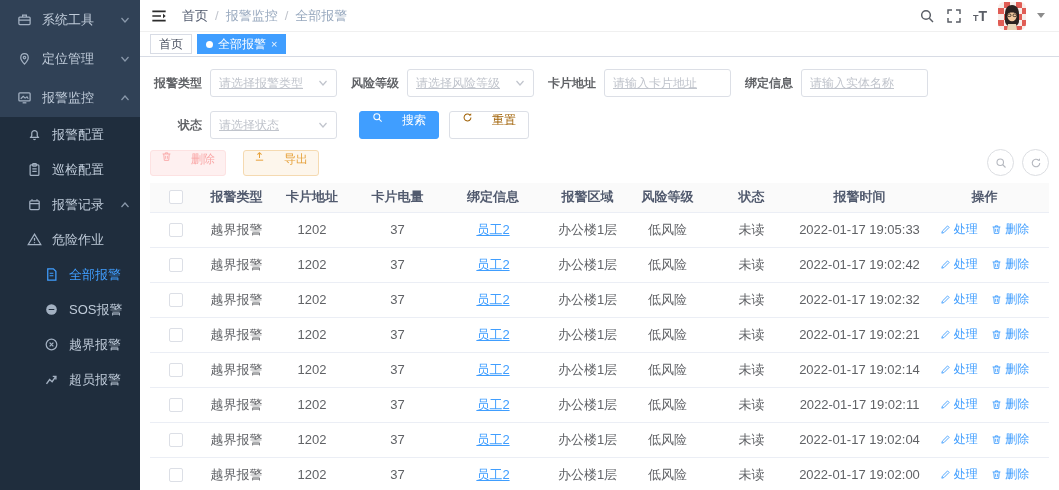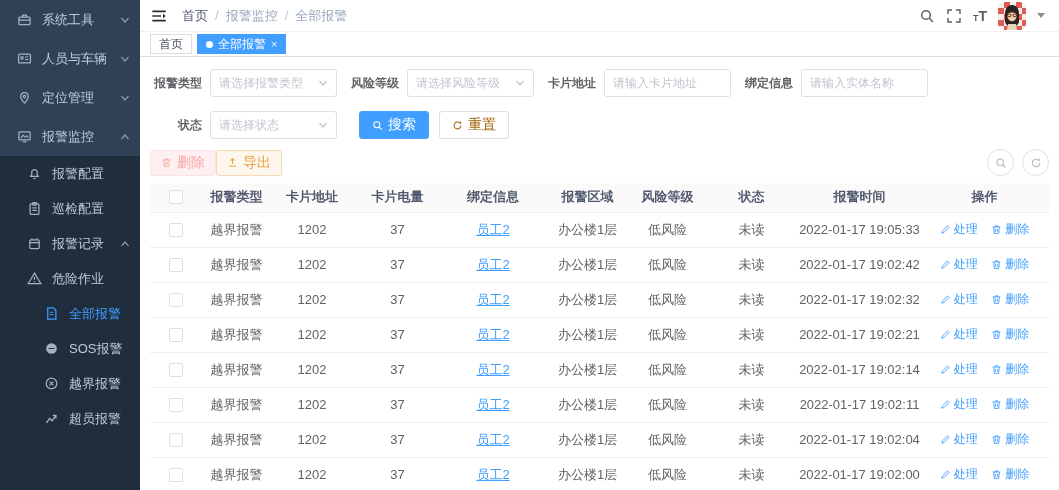--- a/index.html
+++ b/index.html
@@ -48,38 +48,38 @@
   .tab-close { font-size:11px; line-height:1; opacity:.9; cursor:pointer; }
 
   .content { flex:1; padding:12px 10px 0 10px; background:#fff; min-height:0; }
 
   
   .filter-row { display:flex; align-items:center; }
   .filter-row + .filter-row { margin-top:14px; }
   .fgroup { display:flex; align-items:center; margin-right:10px; }
   .flabel { width:52px; text-align:right; font-size:12px; font-weight:bold; color:#606266; margin-right:8px; flex:none; }
   .fselect, .finput { width:127px; height:28px; border:1px solid #dcdfe6; border-radius:3px;
-    background:#fff; display:flex; align-items:center; padding:0 8px; font-size:12px; color:#c0c4cc; }
+    background:#fff; display:flex; align-items:center; padding:0 8px; font-size:12px; color:#c0c4cc;text-decoration:underline; }
   .fselect .ph { flex:1; overflow:hidden; white-space:nowrap; }
   .fselect .sel-chev { width:10px; height:10px; color:#c0c4cc; flex:none; }
   .finput input { border:none; outline:none; width:100%; font-size:12px; color:#606266;
     font-family:inherit; background:transparent; }
   .finput input::placeholder { color:#c0c4cc; }
 
-  .btn { height:28px; border-radius:3px; font-size:14px; display:inline-flex; align-items:center;
-    gap:5px; padding:0 12px; cursor:pointer; border:1px solid transparent; font-family:inherit; }
+  .btn { height:28px; border-radius:3px; font-size:12px; display:inline-flex; 
+    gap:19px; padding:0 12px; cursor:pointer; border:1px solid transparent; font-family:inherit; }
   .btn svg { width:11px; height:11px; }
   .btn-primary { background:#409EFF; border-color:#409EFF; color:#fff; margin-left:12px; }
   .btn-plain { background:#fff; border-color:#dcdfe6; color:#a16207; margin-left:10px; }
 
   
   .toolbar { display:flex; align-items:center; margin-top:10px; }
   .btn-sm { height:26px; padding:0 10px; }
   .btn-danger-soft { background:#fef0f0; border-color:#fde2e2; color:#f9a7a7; }
-  .btn-warn-soft { background:#fdf6ec; border-color:#f5dab1; color:#e6a23c; margin-left:0; }
+  .btn-warn-soft { background:#fdf6ec; border-color:#f5dab1; color:#e6a23c; margin-left:17px; }
   .circle-btns { margin-left:auto; display:flex; gap:8px; }
   .circle-btn { width:27px; height:27px; border-radius:50%; border:1px solid #dcdee2; background:#fff;
     display:flex; align-items:center; justify-content:center; color:#b5b8bf; cursor:pointer; }
   .circle-btn svg { width:12px; height:12px; }
 
   
   table { width:899px; border-collapse:collapse; table-layout:fixed; margin-top:7px; }
   thead th { height:29px; background:#fafafa; font-size:13px; font-weight:bold; color:#515a6e;
     border-bottom:1px solid #ebeef5; text-align:center; }
   tbody td { height:35px; font-size:13px; color:#606266; border-bottom:1px solid #ebeef5;
@@ -188,29 +188,20 @@
 </svg>
 
 <div class="app">
 
   <div class="sidebar">
     <div class="menu-item">
       <svg class="mi-icon" viewBox="0 0 24 24">
           <use href="#i-toolbox"></use>
         </svg>
       <span>系统工具</span>
-      <svg class="chev" viewBox="0 0 20 20">
-          <use href="#i-chev-down"></use>
-        </svg>
-    </div>
-    <div class="menu-item">
-      <svg class="mi-icon" viewBox="0 0 24 24">
-          <use href="#i-idcard"></use>
-        </svg>
-      <span>人员与车辆</span>
       <svg class="chev" viewBox="0 0 20 20">
           <use href="#i-chev-down"></use>
         </svg>
     </div>
     <div class="menu-item">
       <svg class="mi-icon" viewBox="0 0 24 24">
           <use href="#i-pin"></use>
         </svg>
       <span>定位管理</span>
       <svg class="chev" viewBox="0 0 20 20">

